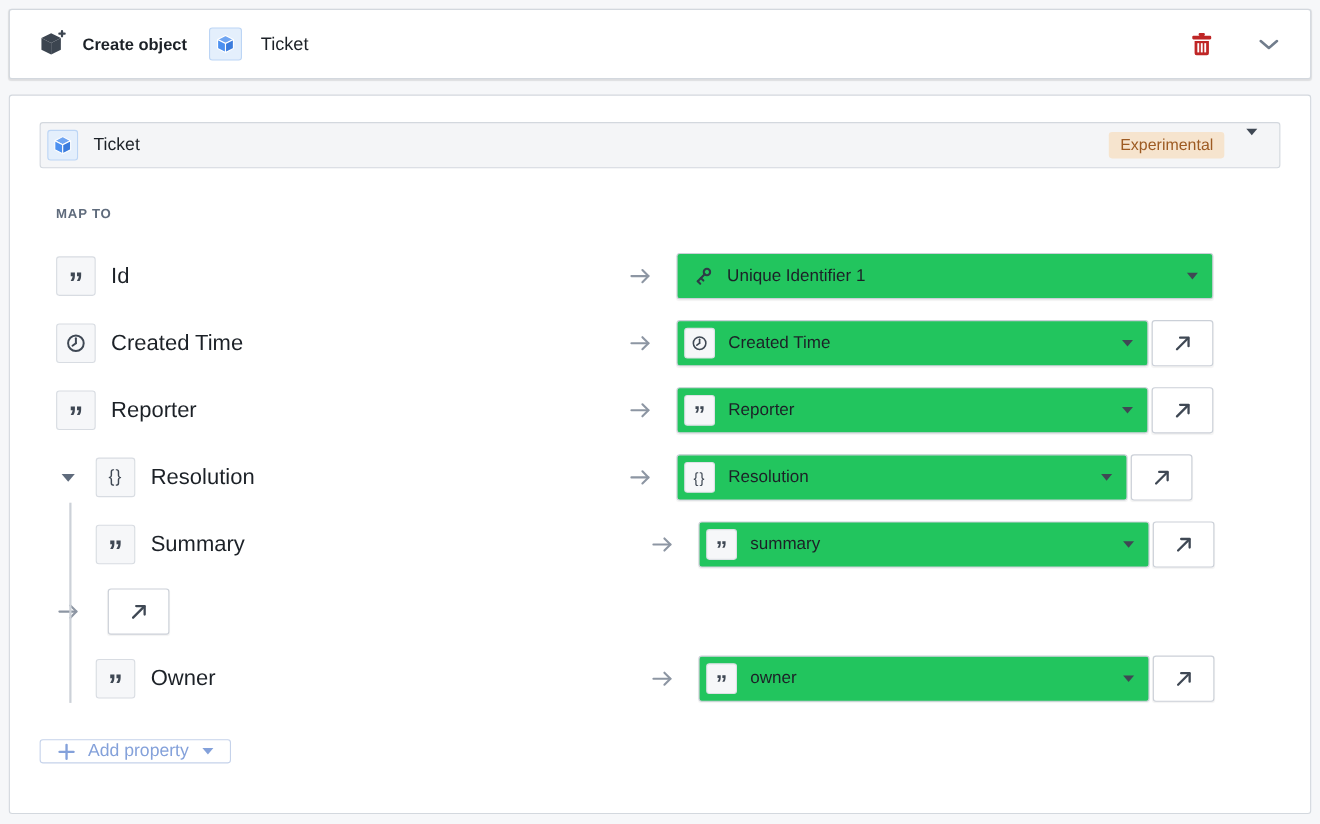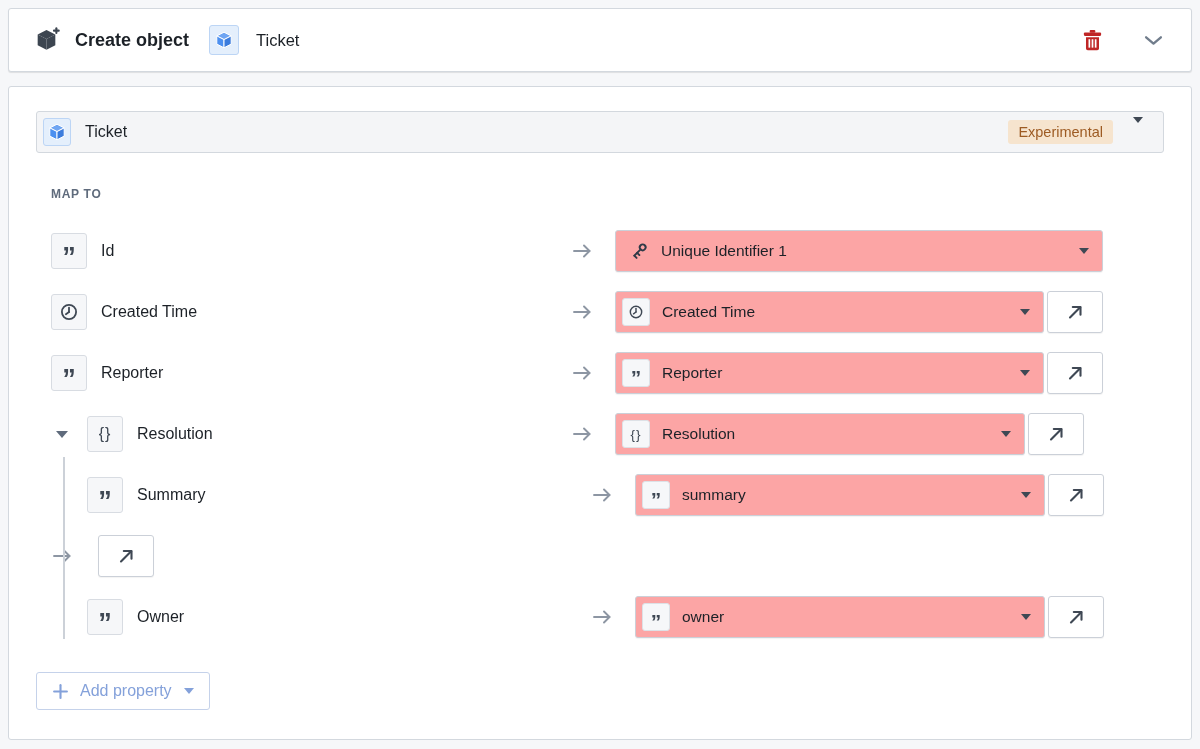--- a/index.html
+++ b/index.html
@@ -13,21 +13,21 @@
   .card {
     position:absolute; left:8px; right:8px; background:#fff;
     border:1px solid #d3d8de; border-radius:3px;
   }
   .header-card {
     top:8px; height:64px; display:flex; align-items:center;
     padding:0 24px; box-shadow:0 1px 1px rgba(17,20,24,.10);
   }
   .main-card { top:86px; height:654px; padding:24px 27px; }
 
-  .hdr-title { font-weight:700; font-size:18px; margin:0 20px 0 15px; }
+  .hdr-title { font-weight:700; font-size:15px; margin:0 20px 0 15px; }
   .chip-tile {
     width:30px; height:30px; border-radius:3px; background:#e4effc;
     border:1px solid #bcd5f5; display:flex; align-items:center; justify-content:center;
     margin-right:17px; flex:none;
   }
   .hdr-object { font-size:16.5px; }
   .hdr-right { margin-left:auto; display:flex; align-items:center; }
   .icon-btn { background:none; border:none; padding:4px; cursor:pointer; display:flex; align-items:center; }
   .hdr-chevron { margin-left:34px; }
 
@@ -67,46 +67,46 @@
   .indent { width:36px; flex:none; }
 
   .tile36 {
     width:36px; height:36px; flex:none; background:#f6f7f9; border:1px solid #d8dce2;
     border-radius:3px; display:flex; align-items:center; justify-content:center; margin-right:14px;
   }
   .tile28 {
     width:28px; height:28px; flex:none; background:#f6f7f9; border:1px solid #dde1e6;
     border-radius:3px; display:flex; align-items:center; justify-content:center; margin-right:12px;
   }
-  .prop-label { font-size:16px; }
+  .prop-label { font-size:20px; }
 
   .quote-glyph { font-size:27px; font-weight:700; color:#3f4854; line-height:10px; transform:translateY(6px); }
   .tile28 .quote-glyph { font-size:21px; transform:translateY(5px); }
   .brace-glyph { font-size:16px; color:#3f4854; letter-spacing:1px; }
   .tile28 .brace-glyph { font-size:13.5px; }
 
   .select {
-    flex:1; background:#fca5a5; border:1px solid #cbd0d8; border-radius:3px;
+    flex:1; background:#22c55e; border:1px solid #cbd0d8; border-radius:3px;
     display:flex; align-items:center; padding:0 13px 0 6px; cursor:pointer;
     box-shadow:0 1px 1px rgba(17,20,24,.05);
   }
   .select .label { font-size:15.5px; }
   .select .tri-down { margin-left:auto; }
   .key-wrap { margin:0 12px 0 7px; display:flex; }
   .ext-btn {
     width:56px; flex:none; margin-left:3px; background:#fff; border:1px solid #cbd0d8;
     border-radius:3px; display:flex; align-items:center; justify-content:center; cursor:pointer;
     box-shadow:0 1px 1px rgba(17,20,24,.05);
   }
 
   .children { position:relative; }
   .guide-line { position:absolute; left:27px; top:-17px; height:182px; width:2px; background:#ccd1d8; }
 
   .add-btn {
-    margin-top:15px; margin-left:0; height:38px; background:#fff;
+    margin-top:15px; margin-left:0; height:22px; background:#fff;
     border:1px solid #c5d2ea; border-radius:3px; display:inline-flex; align-items:center;
     padding:0 15px; cursor:pointer; color:#84a1da; font-size:16px; font-family:inherit;
   }
   .add-btn .lbl { margin:0 12px 0 11px; }
 </style>
 </head>
 <body>
 
 <svg width="0" height="0" style="position:absolute">
   <defs>

